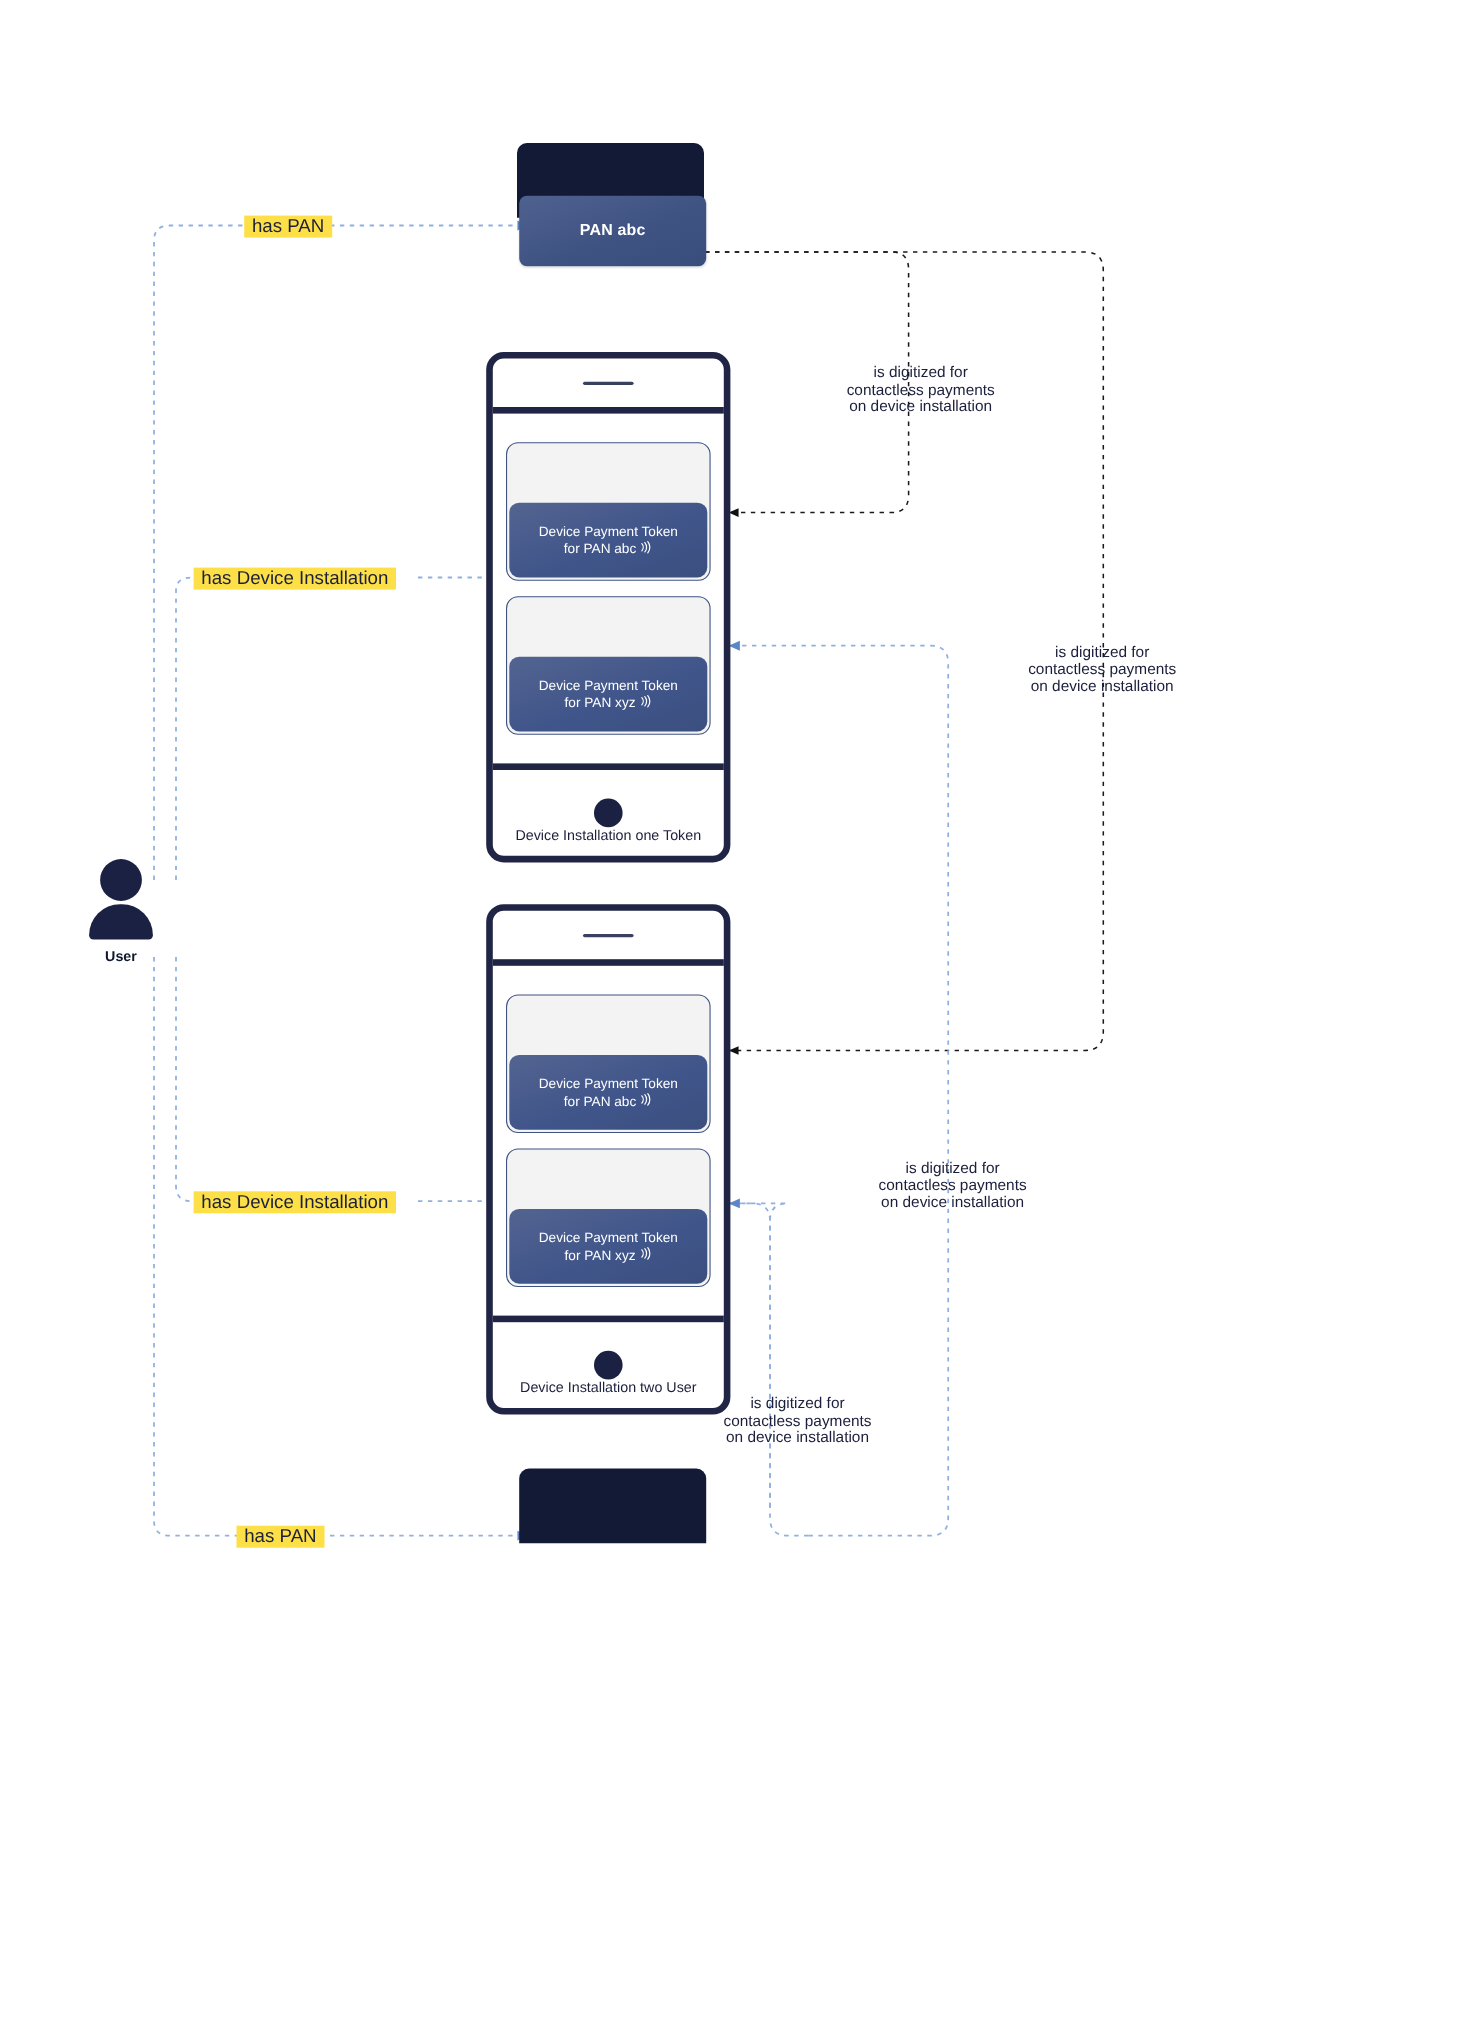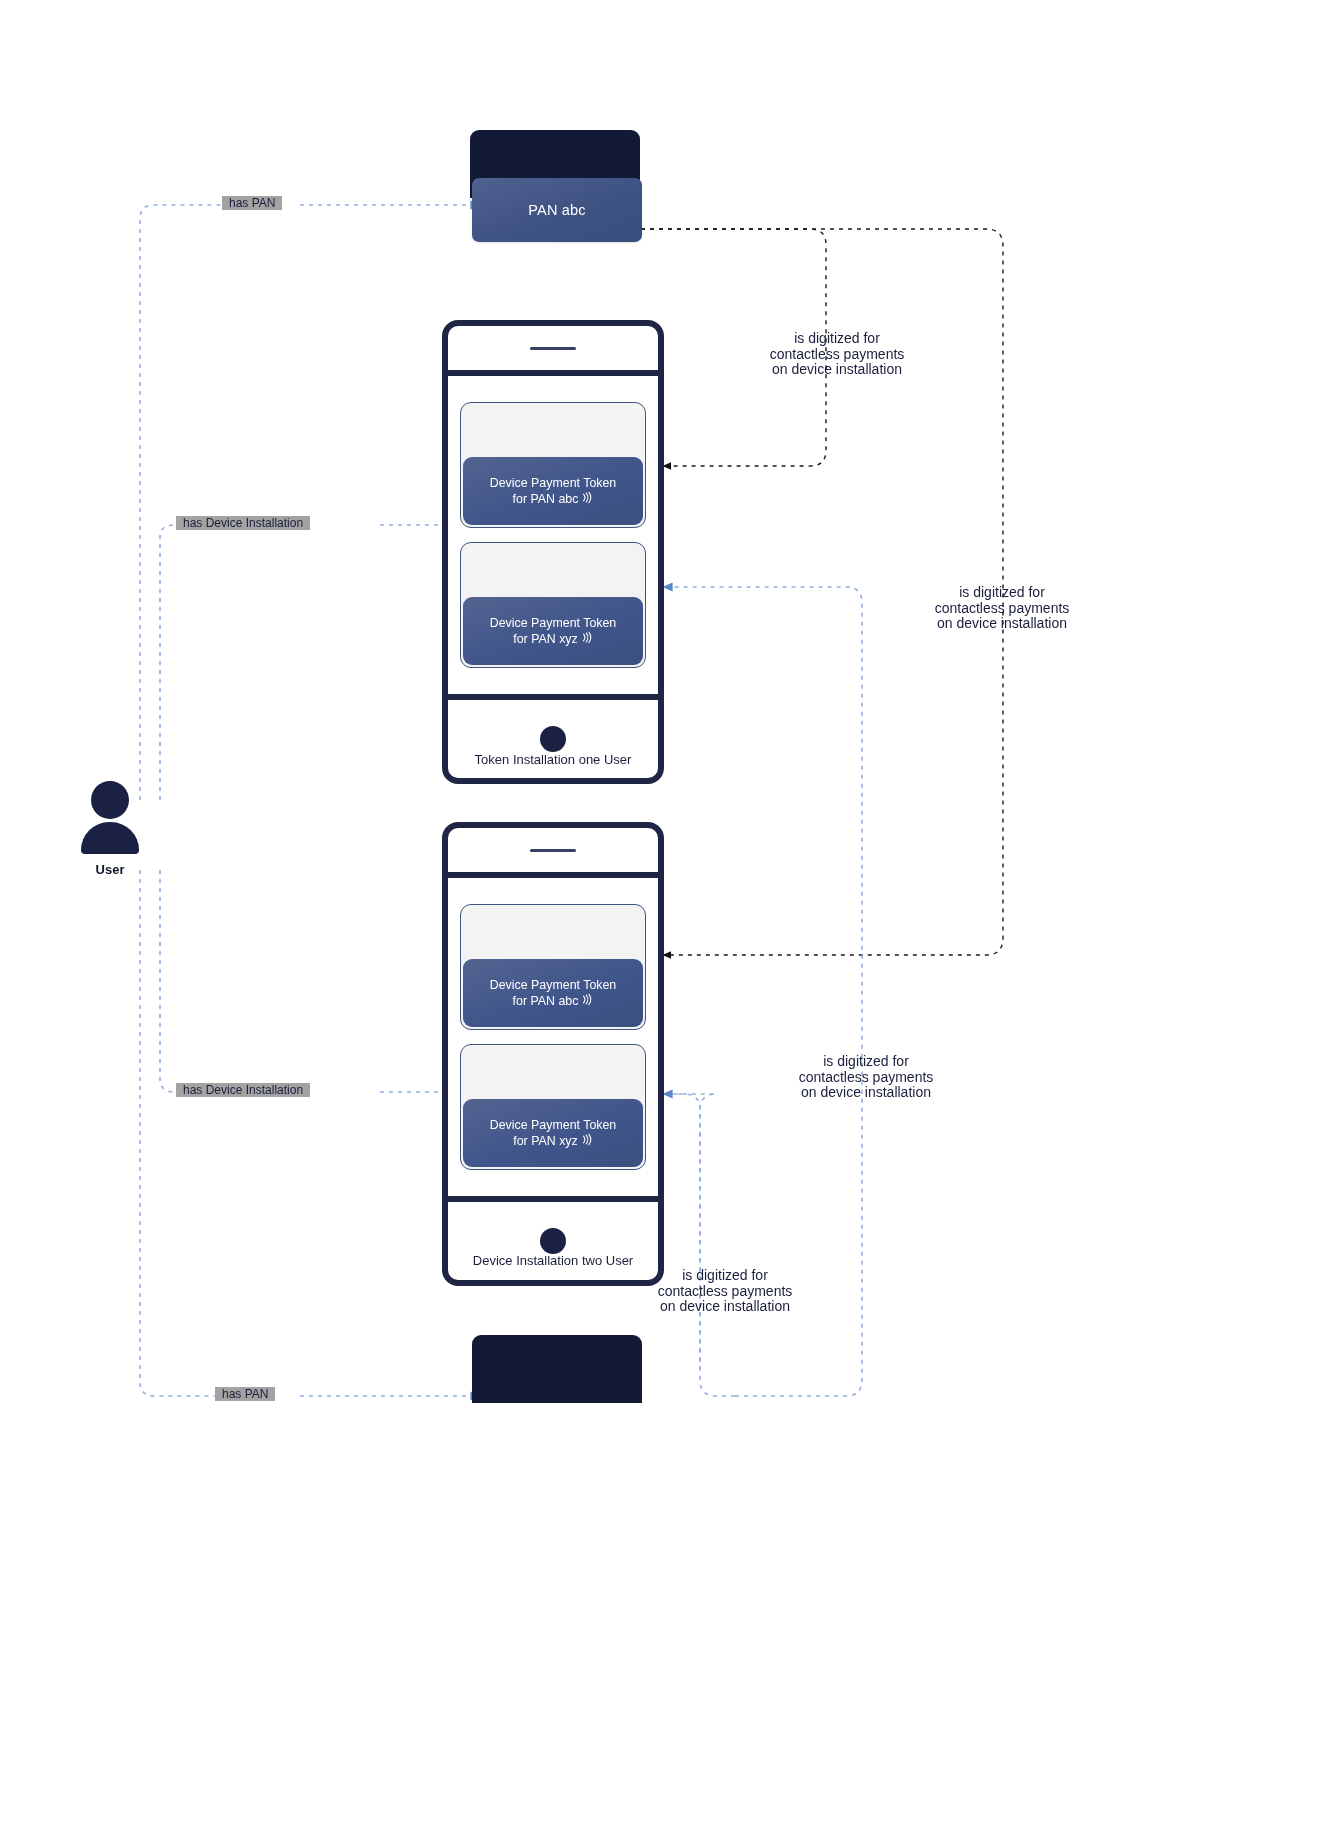--- a/index.html
+++ b/index.html
@@ -39,20 +39,21 @@
     left: 2px;
     top: 48px;
     width: 170px;
     height: 64px;
     border-radius: 7px;
     background: linear-gradient(160deg, #4f618f 0%, #3f5383 55%, #3a4e7e 100%);
     display: flex;
     align-items: center;
     justify-content: center;
     box-shadow: 0 1px 2px rgba(0,0,0,0.12);
+    font-weight: bold;
   }
   .pan-card .card-label {
     color: #ffffff;
     font-size: 14.5px;
     letter-spacing: 0.2px;
   }
 
   
   .phone {
     position: absolute;
@@ -160,23 +161,23 @@
     width: 140px;
     text-align: center;
     font-size: 13px;
     font-weight: bold;
     color: #0f172a;
   }
 
   
   .rel-label {
     position: absolute;
-    font-size: 12px;
+    font-size: 17px;
     color: #1b1f3b;
-    background: #a3a3a3;
+    background: #fde047;
     padding: 0 7px;
     white-space: nowrap;
   }
   .note {
     position: absolute;
     font-size: 14px;
     line-height: 15.5px;
     color: #1b1f3b;
     text-align: center;
     width: 230px;
@@ -276,21 +277,21 @@
           </span>
         </div>
       </div>
 
     </div>
     <div class="phone-bottom">
       <div class="home-btn"></div>
     </div>
   </div>
 
-  <div class="phone-caption" style="left:403px; top:752px;">Token Installation one User</div>
+  <div class="phone-caption" style="left:403px; top:752px;">Device Installation one Token</div>
 
   <div class="phone" style="left:442px; top:822px;">
     <div class="phone-top">
       <div class="speaker"></div>
     </div>
     <div class="phone-screen">
 
       <div class="token-card">
         <div class="token-chip">
           <span>Device Payment Token</span>

